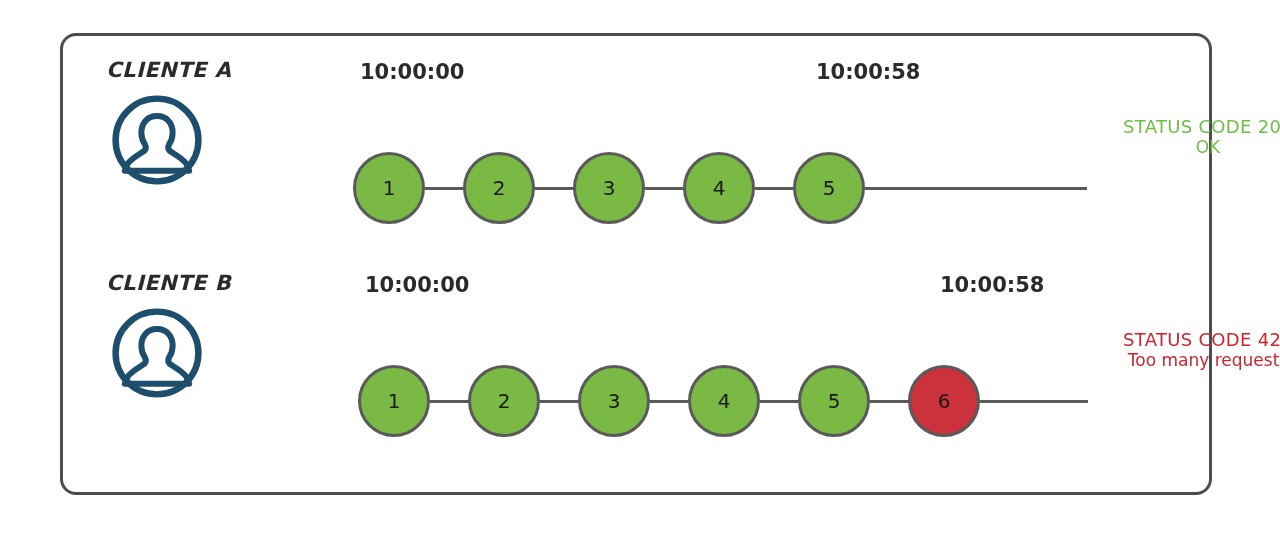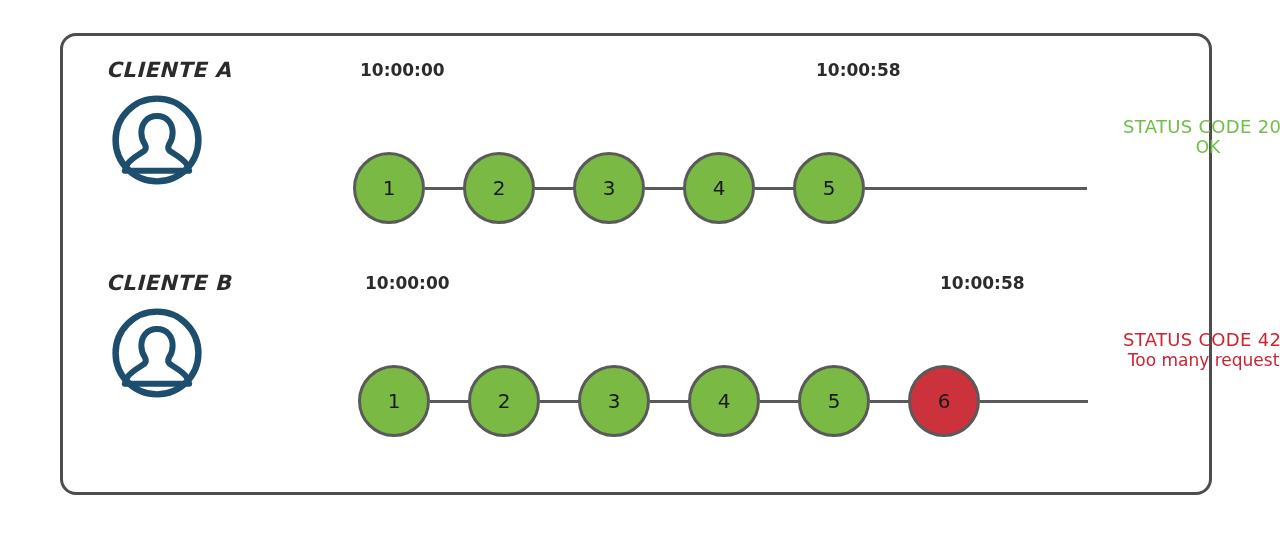--- a/index.html
+++ b/index.html
@@ -63,21 +63,21 @@
     left: 240px;
     top: 0;
     height: 200px;
     width: 900px;
   }
 
   .time-label {
     position: absolute;
     top: 2px;
     font-family: "DejaVu Sans", sans-serif;
-    font-size: 17px;
+    font-size: 21px;
     font-weight: 700;
     color: #2b2b2b;
     white-space: nowrap;
   }
 
   .req-track {
     position: absolute;
     top: 50px;
     left: 0;
     height: 110px;

